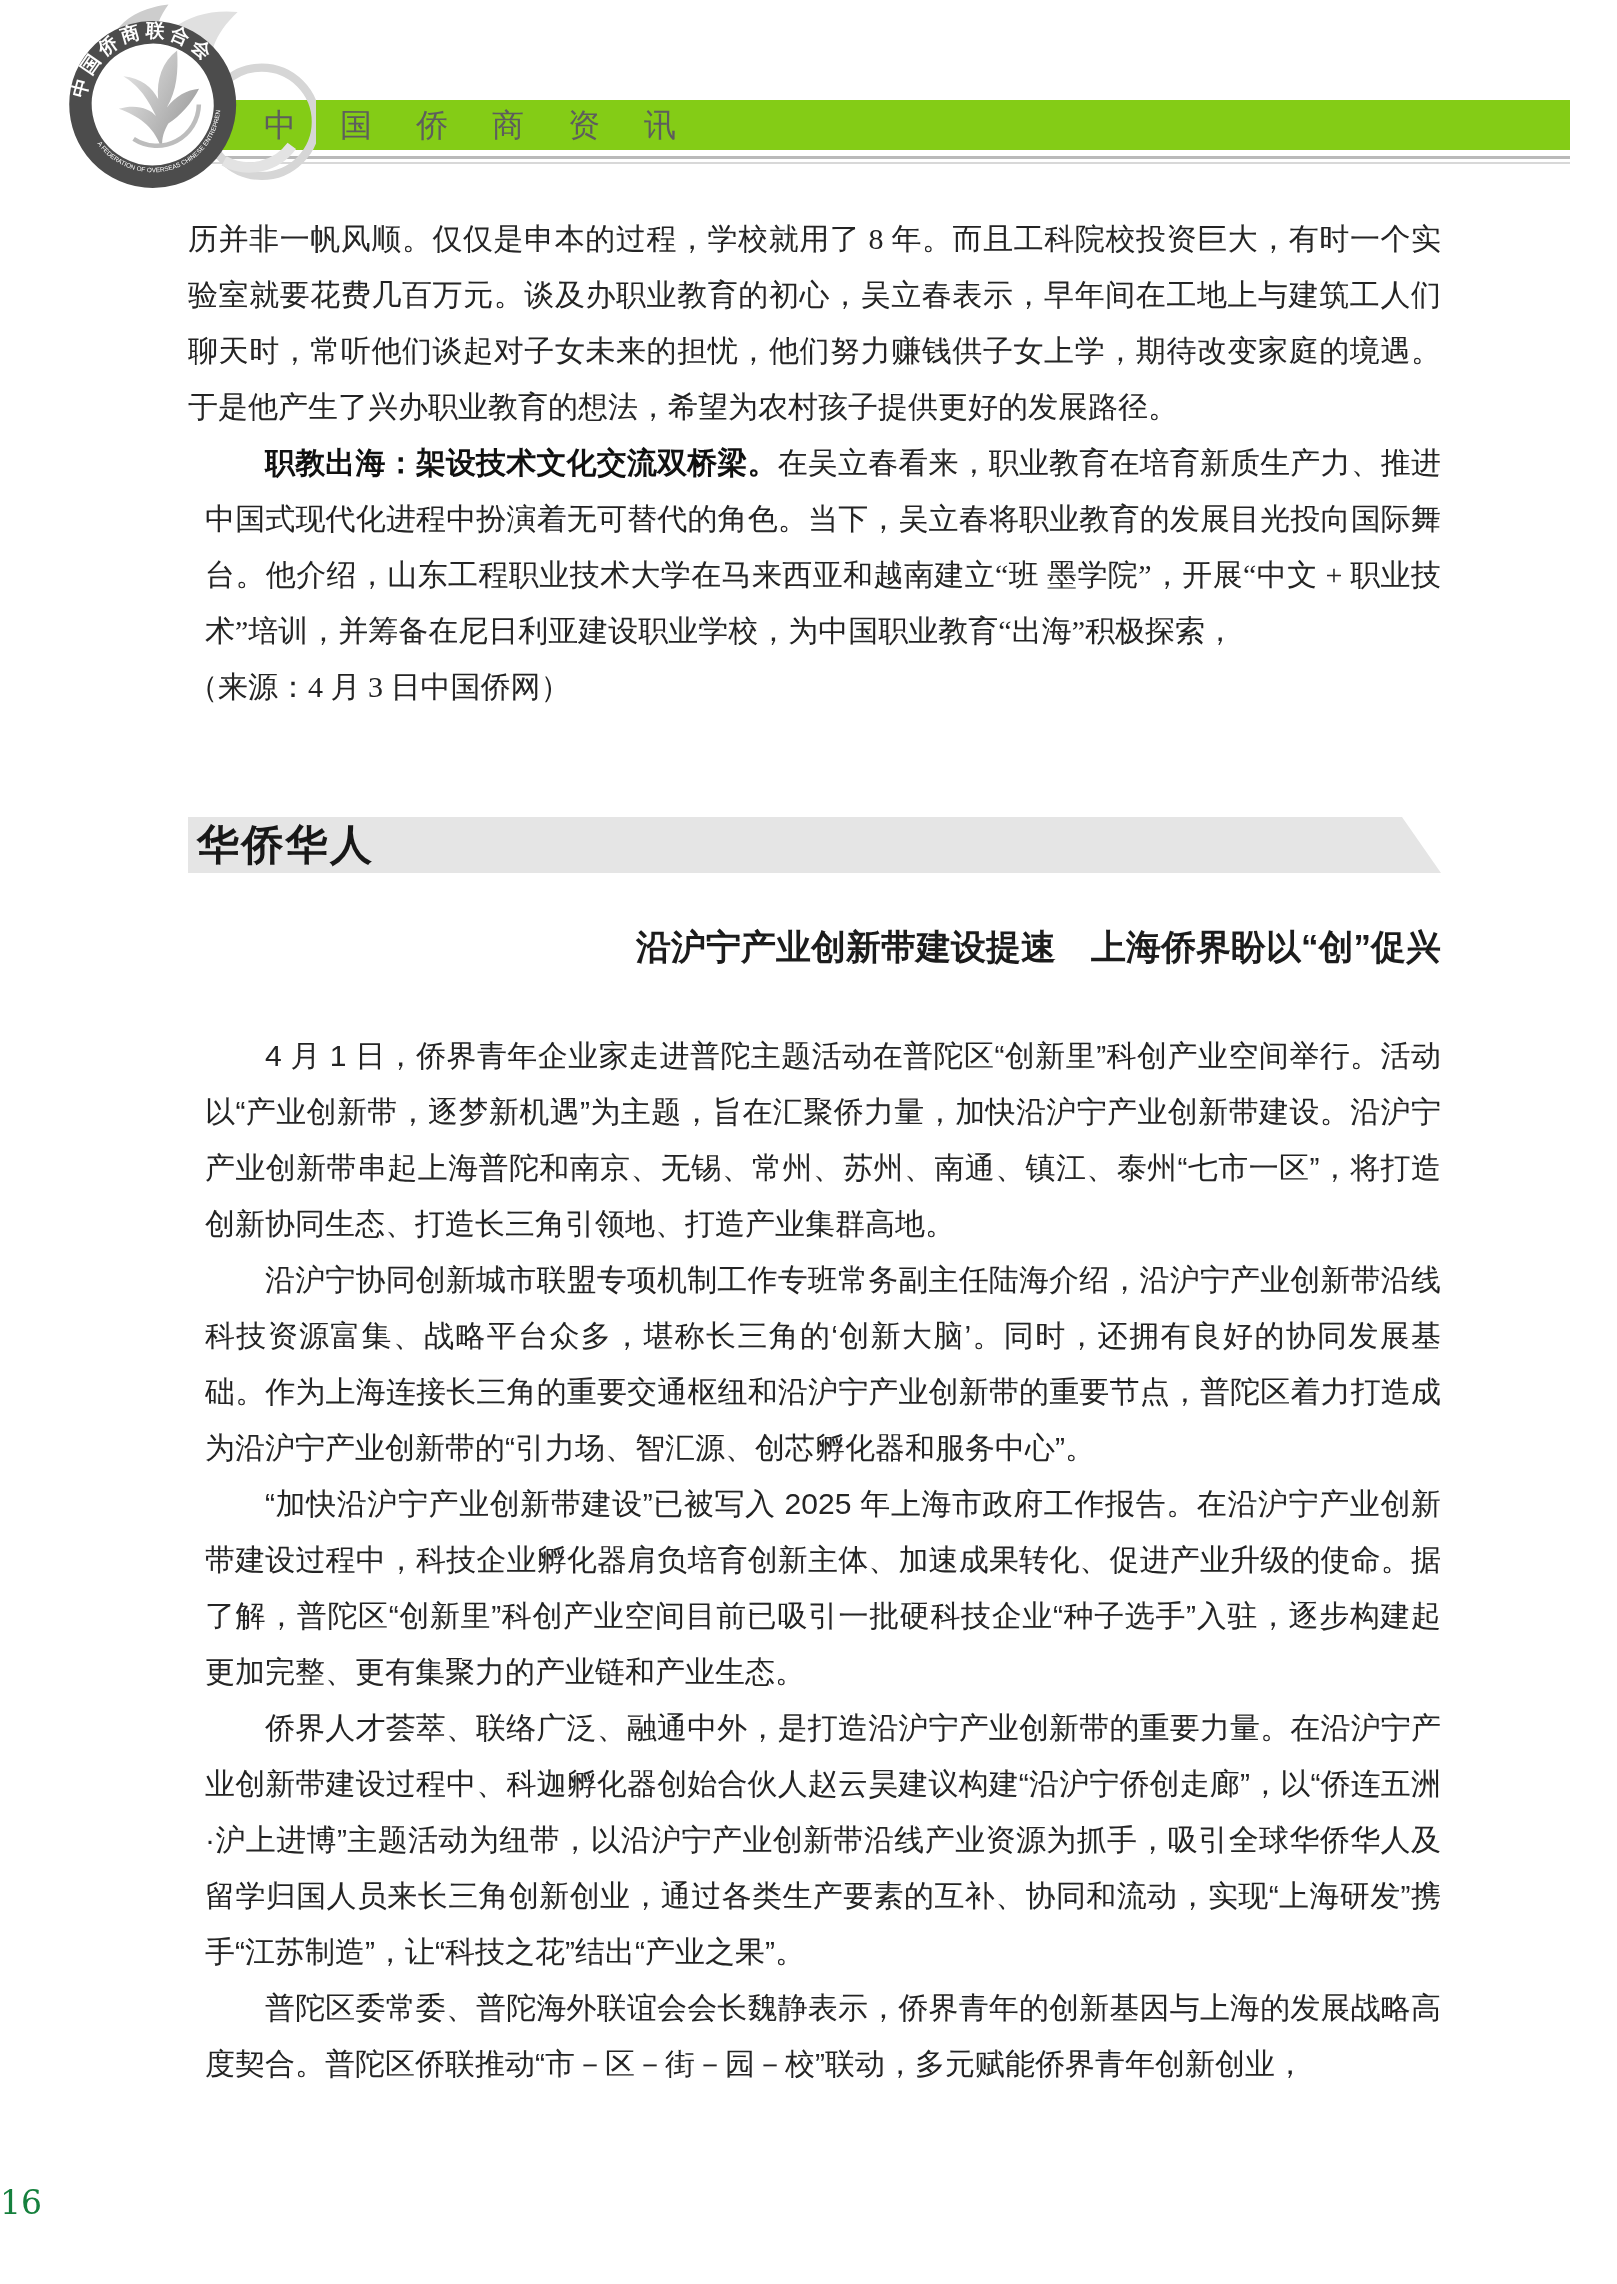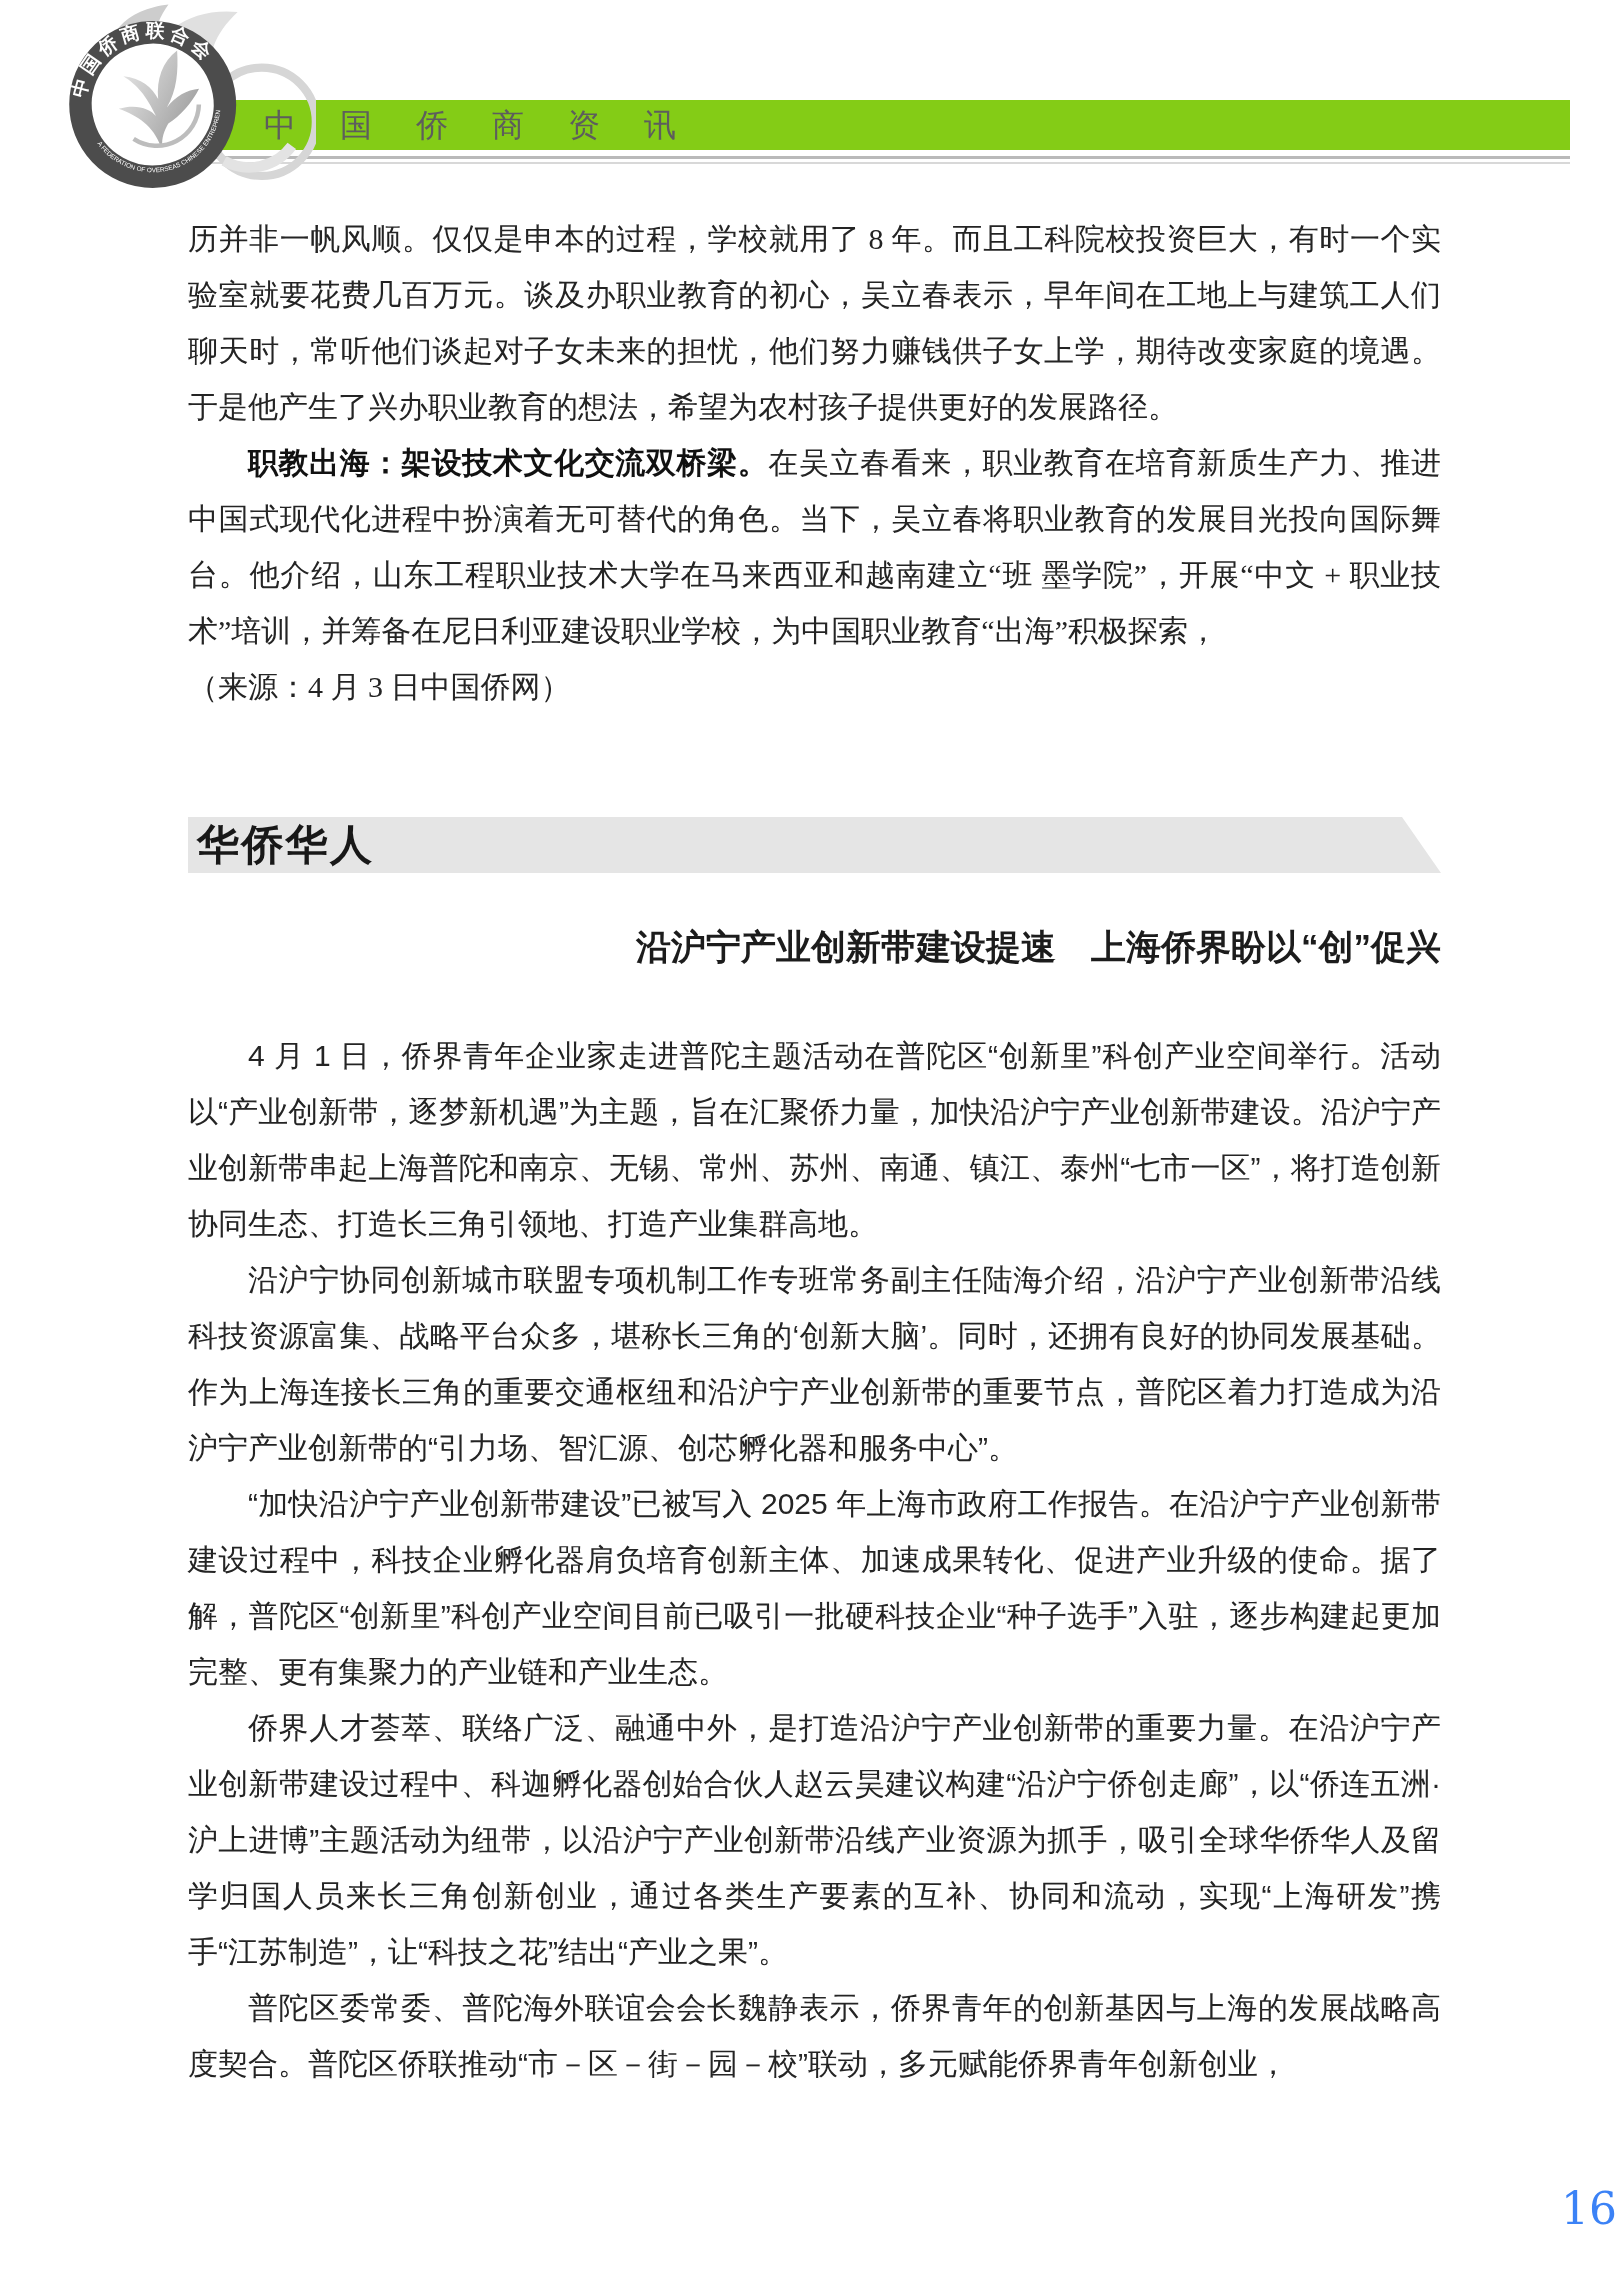--- a/index.html
+++ b/index.html
@@ -47,21 +47,21 @@
     position:absolute;
     left:188px;
     width:1253px;
     font-size:30px;
     line-height:56px;
     text-align:justify;
   }
   .block-1{ top:211px;font-family:Liberation Serif, serif; }
   .block-2{ top:1028px; }
   p.body-par{ margin:0; }
-  p.indent{ text-indent:2em; }
+  p.indent{ text-indent:2em;margin-left:17px; }
   .lead-bold{ font-weight:700; color:#111; }
   .line-row{
     display:flex;
     justify-content:space-between;
     line-height:56px;
   }
   
   .section-banner{
     position:absolute;
     left:188px; top:817px;
@@ -89,24 +89,24 @@
     font-size:35px;
     font-weight:700;
     color:#1c1c1c;
     white-space:nowrap;
   }
   
   .page-number{
     position:absolute;
     left:0; top:2183px;
     width:1617px;
-    text-align:right;
+    text-align:left;
     font-family:"DejaVu Serif",serif;
-    font-size:44px;
-    color:#3b82f6;
+    font-size:33px;
+    color:#15803d;
   }
 </style>
 </head>
 <body>
 
 <div class="page">
 
   <div class="header-bar">
     <span class="header-bar-title">中国侨商资讯</span>
   </div>

